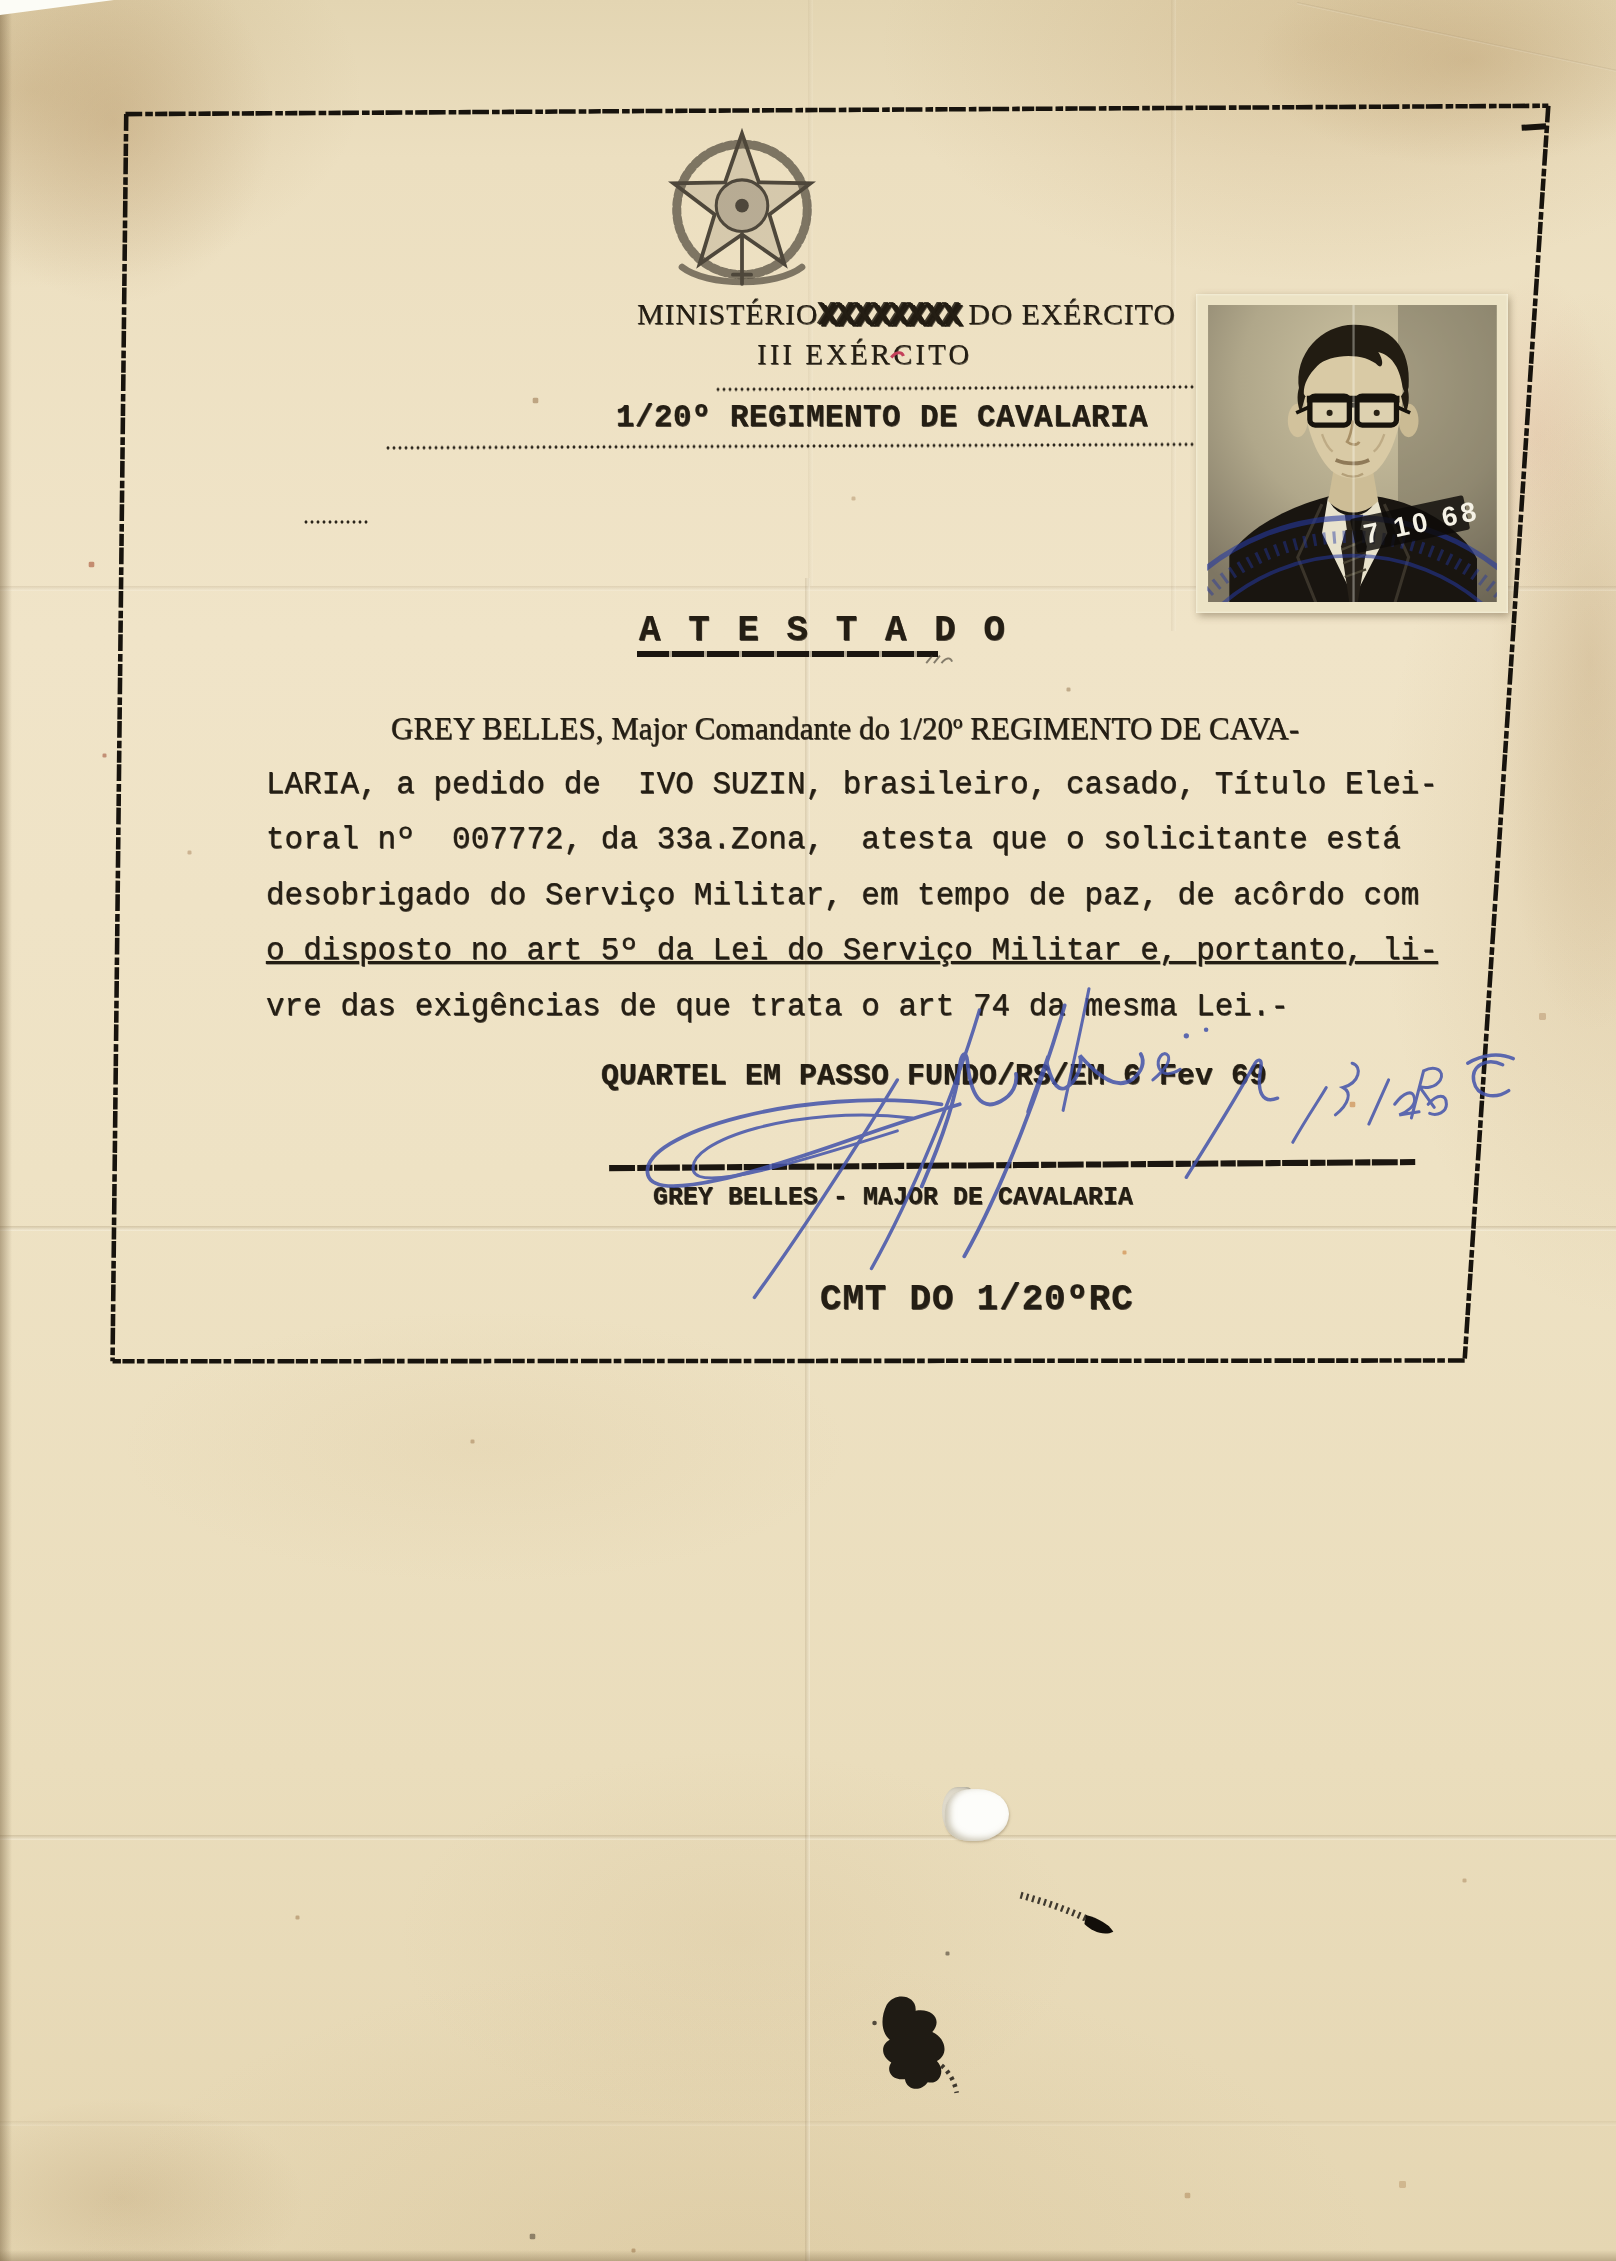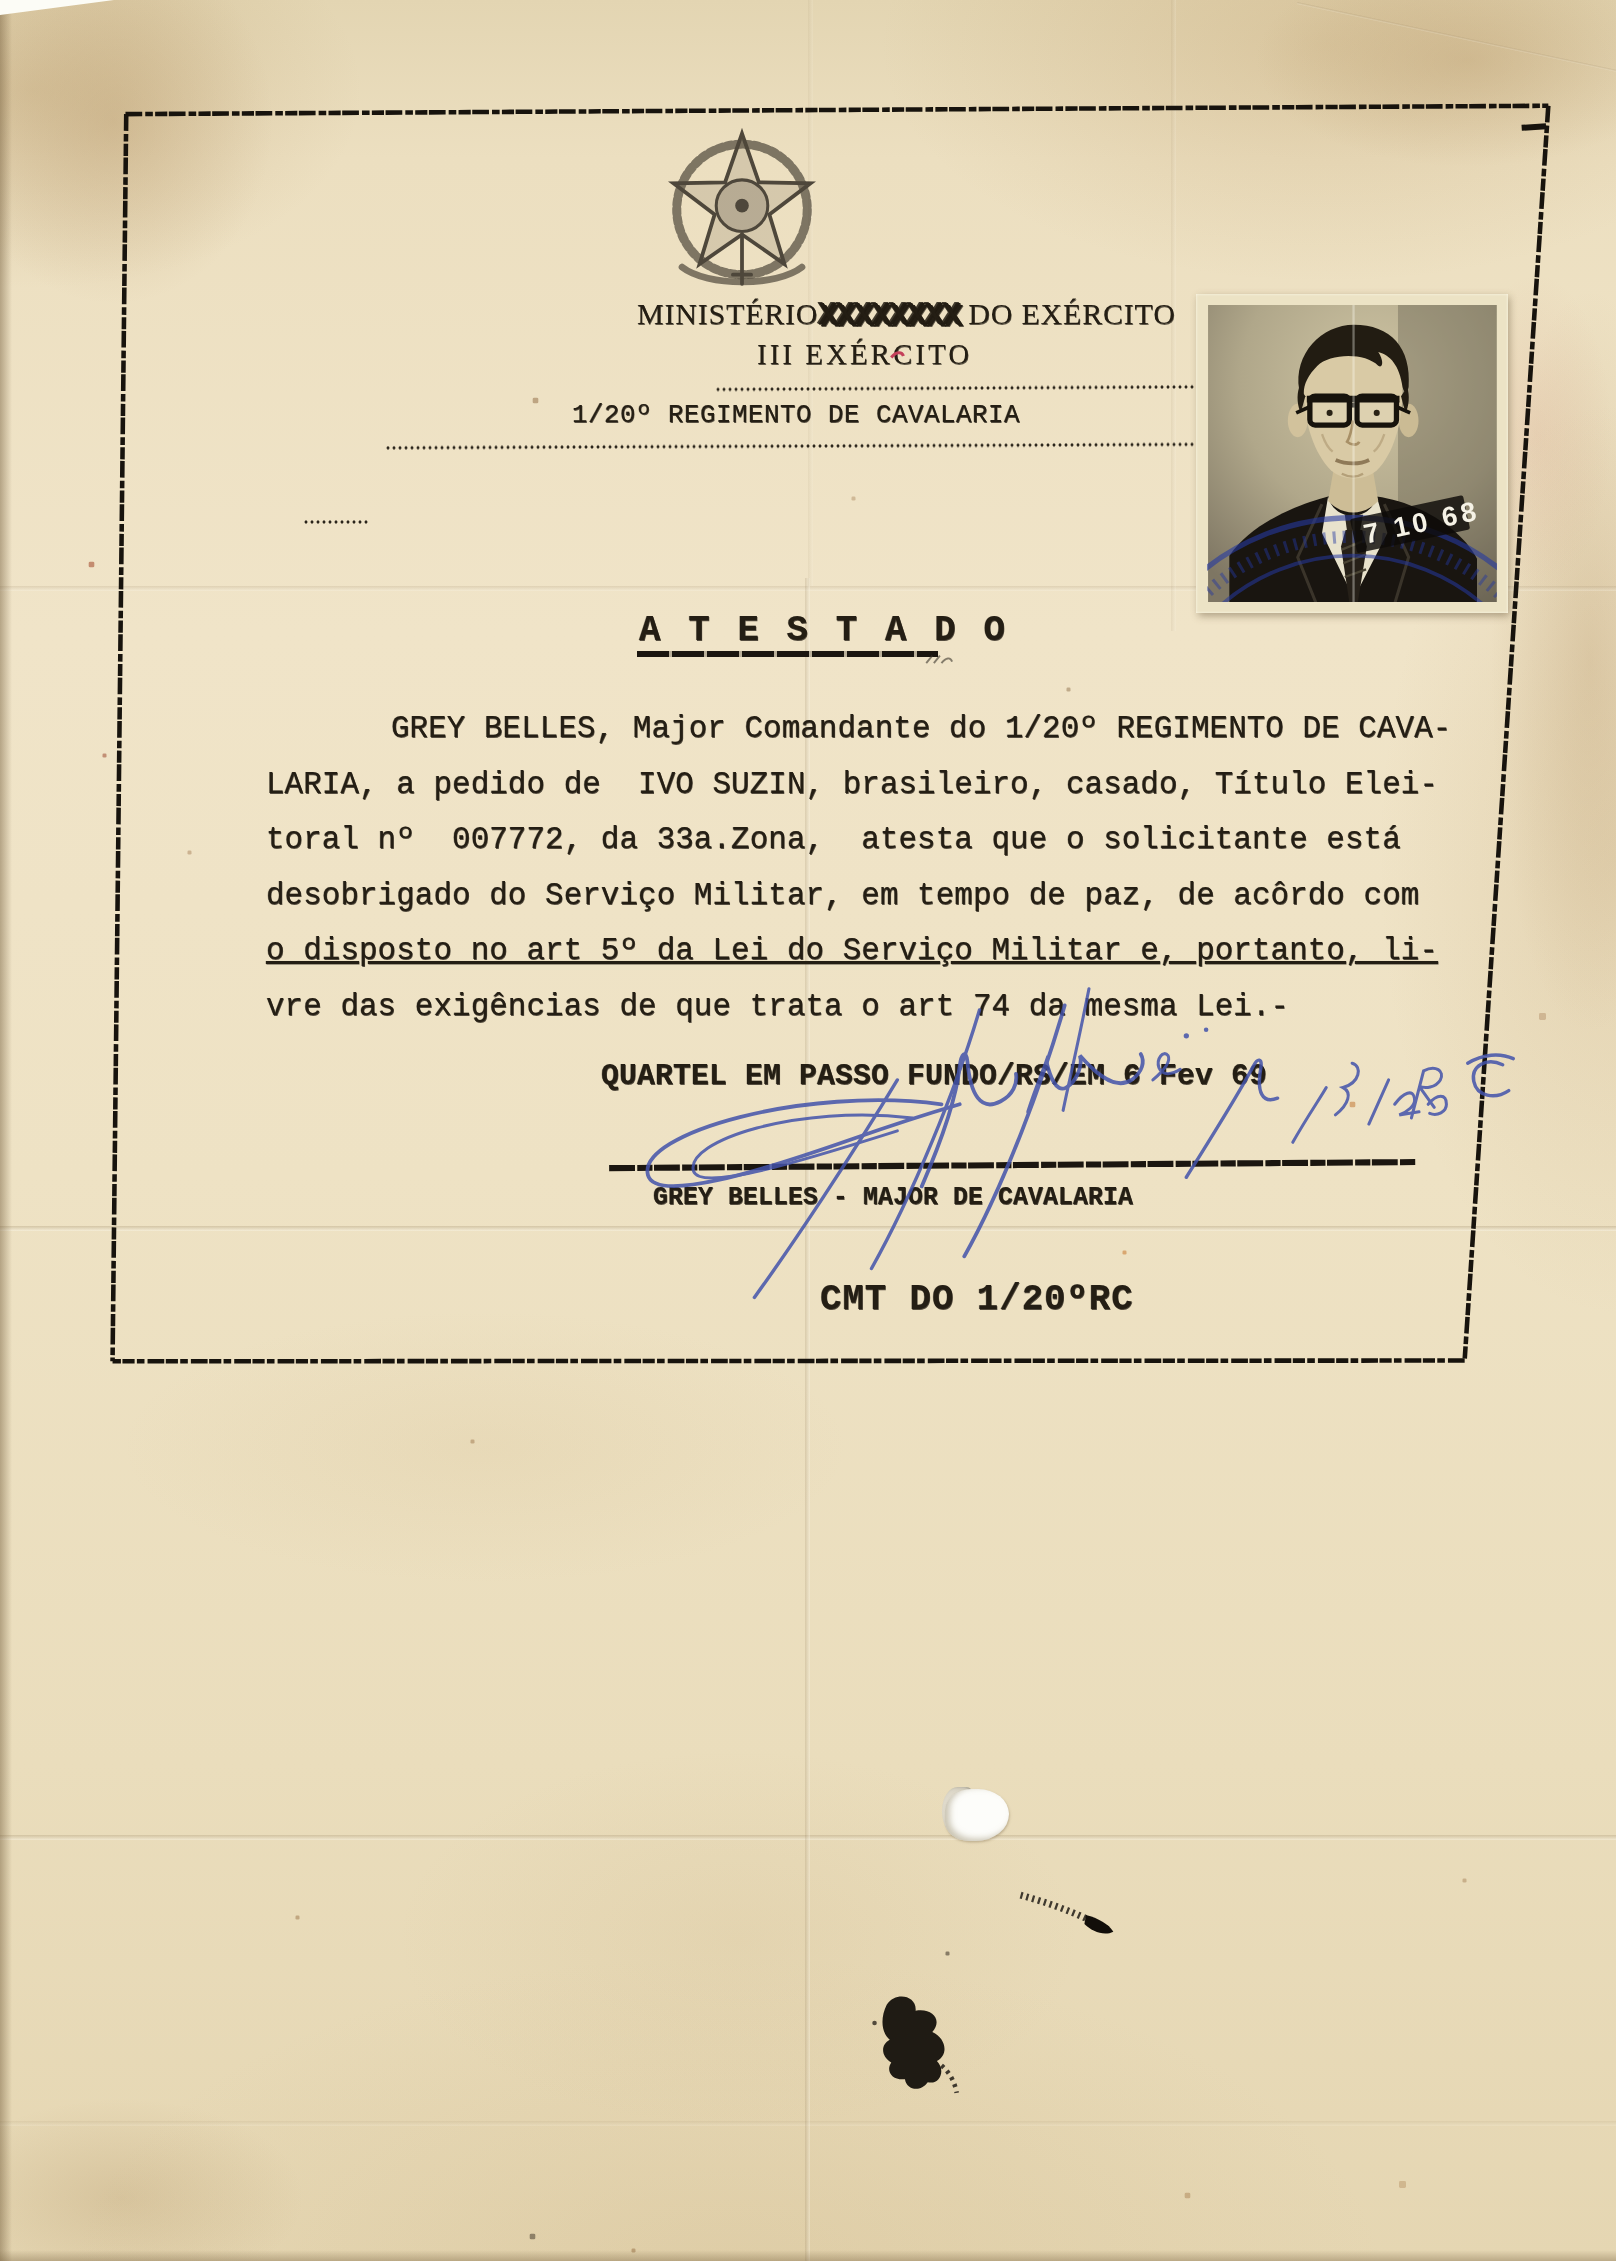--- a/index.html
+++ b/index.html
@@ -44,28 +44,28 @@
   .printed{position:absolute;color:var(--ink,#241e14);}
   .mono{font-family:"Liberation Mono","DejaVu Sans Mono",monospace;
         text-shadow:0.5px 0.5px 0.5px rgba(32,26,17,.75), -0.5px 0 0.5px rgba(32,26,17,.35);}
   .serifhead{font-family:"Liberation Serif","DejaVu Serif",serif;
         text-shadow:0.5px 0.5px 0.5px rgba(32,26,17,.7);}
   .ministry{left:637px;top:297px;font-size:30px;letter-spacing:0.8px;white-space:pre;}
   .struck{position:relative;font-family:"Liberation Mono","DejaVu Sans Mono",monospace;font-weight:bold;font-size:32px;letter-spacing:-1.5px;}
   .struck::before{content:attr(data-x);position:absolute;left:2.3px;top:1.5px;}
   .struck::after{content:attr(data-x);position:absolute;left:-1.5px;top:-0.8px;opacity:.85;}
   .army{left:757px;top:338px;font-size:29px;letter-spacing:3px;}
-  .regiment{left:572px;top:400px;font-size:26px;font-weight:normal;letter-spacing:0.4px;}
+  .regiment{left:616px;top:400px;font-size:31px;font-weight:bold;letter-spacing:0.4px;}
   .dotted{position:absolute;height:3.8px;background-image:radial-gradient(circle,#2a241a 1.3px,transparent 1.7px);
           background-size:6px 3.8px;background-repeat:repeat-x;}
   .title{left:639px;top:610px;font-size:36px;font-weight:bold;letter-spacing:3px;white-space:pre;}
   .title-underline{position:absolute;left:637px;top:651px;width:301px;height:6px;
      background:repeating-linear-gradient(90deg,#1b1610 0 32px,rgba(27,22,16,.25) 32px 35px);}
   .bodyline{left:266px;font-size:31px;white-space:pre;line-height:56px;}
-  .indent1{padding-left:125px;}
+  .indent1{padding-left:125px;font-family:Liberation Serif, serif;}
   .dateline{left:601px;top:1059px;font-size:30px;font-weight:bold;letter-spacing:0px;white-space:pre;}
   .sig-name{left:653px;top:1183px;font-size:25px;font-weight:bold;}
   .sig-role{left:820px;top:1279px;font-size:36px;font-weight:bold;letter-spacing:0.8px;}
   
   .photo{position:absolute;left:1196px;top:294px;width:312px;height:319px;background:#ece3c5;
      box-shadow:1.5px 3px 7.6px rgba(95,78,48,.45), inset 0 0 3px rgba(255,255,245,.8);padding:10.6px;box-sizing:border-box;}
   .photo svg{display:block;width:100%;height:100%;}
   .overlay{position:absolute;left:0;top:0;pointer-events:none;}
 </style>
 </head>

